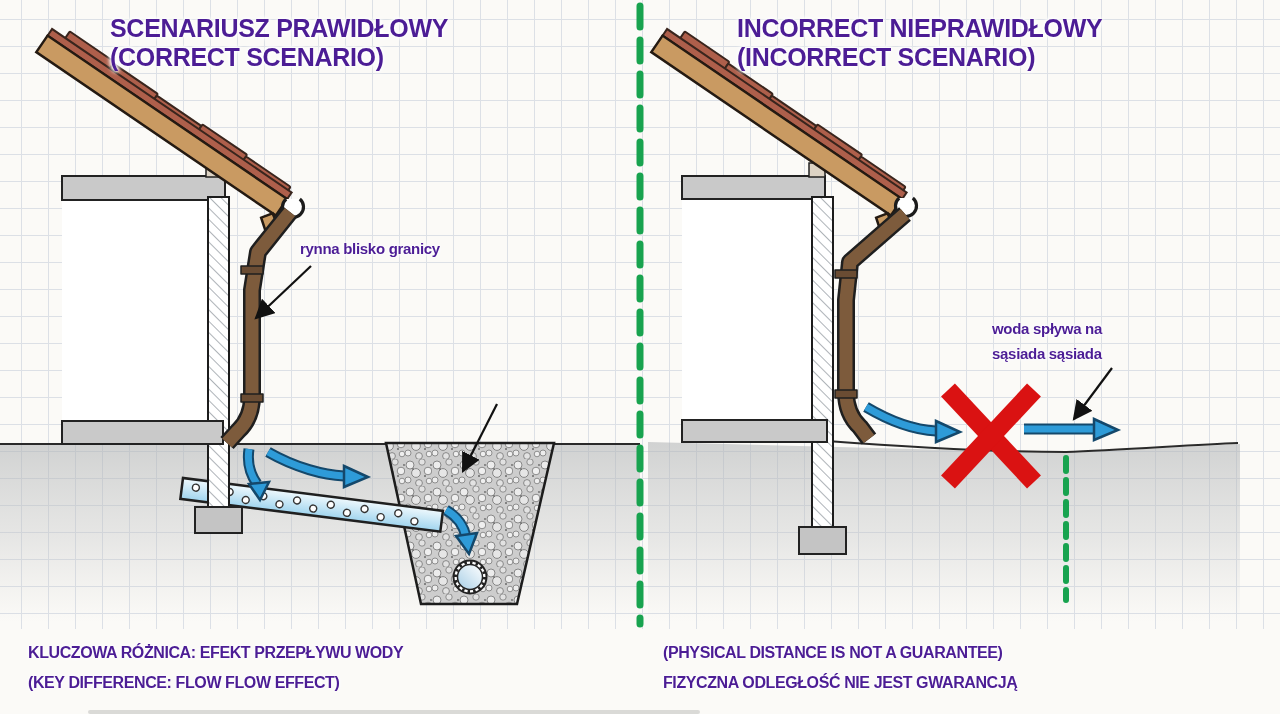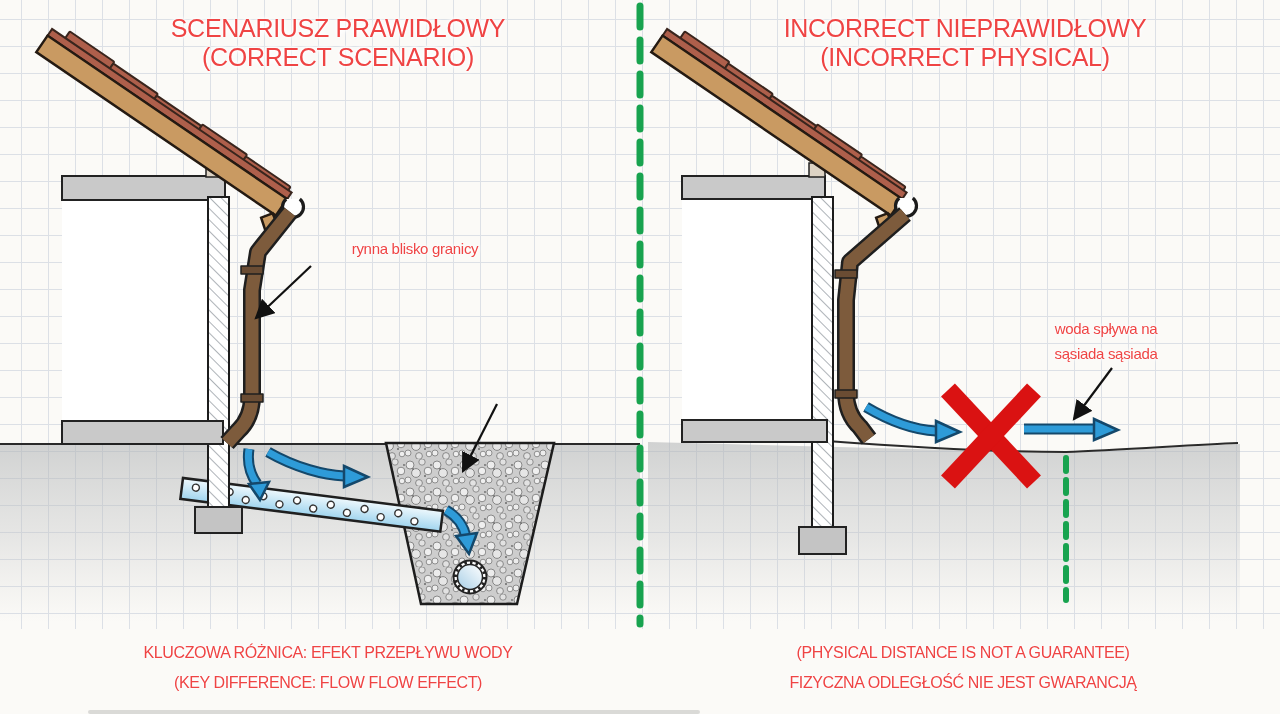--- a/index.html
+++ b/index.html
@@ -14,21 +14,21 @@
     position:absolute;left:0;top:0;width:1280px;height:629px;
     background-image:
       linear-gradient(#dce0e6 1.5px, transparent 1.5px),
       linear-gradient(90deg, #dce0e6 1.5px, transparent 1.5px);
     background-size:27px 27px;
     background-position:-6px -8px;
   }
   svg.diagram{position:absolute;left:0;top:0;}
   .txt{
     position:absolute;
-    font-weight:normal;color:#ef4444;text-align:center;
+    font-weight:bold;color:#4c1d95;text-align:left;
     text-shadow:0 0 3px #fff,0 0 4px #fff,0 0 5px #fff,0 0 6px #fff;
     white-space:nowrap;
   }
   .title{font-size:25px;line-height:29px;letter-spacing:-0.3px;}
   .lbl{font-size:15px;line-height:25px;letter-spacing:-0.3px;}
   .caption{font-size:16px;line-height:30px;letter-spacing:-0.4px;}
   .bottom-strip{
     position:absolute;left:88px;top:710px;width:612px;height:4px;
     background:rgba(70,70,70,0.18);border-radius:2px;
   }
@@ -212,21 +212,21 @@
     <line x1="640" y1="6" x2="640" y2="624" stroke="#18a34f" stroke-width="7" stroke-dasharray="21 13" stroke-linecap="round"></line>
   </svg>
 
   <div class="txt title" style="left:110px;top:14px;width:456px;">
     <div>SCENARIUSZ PRAWIDŁOWY</div>
     <div>(CORRECT SCENARIO)</div>
   </div>
 
   <div class="txt title" style="left:737px;top:14px;width:456px;">
     <div>INCORRECT NIEPRAWIDŁOWY</div>
-    <div>(INCORRECT PHYSICAL)</div>
+    <div>(INCORRECT SCENARIO)</div>
   </div>
 
   <div class="txt lbl" style="left:300px;top:236px;width:230px;">rynna blisko granicy</div>
 
 
   <div class="txt lbl" style="left:992px;top:316px;width:228px;">
     <div>woda spływa na</div>
     <div>sąsiada sąsiada</div>
   </div>
 

